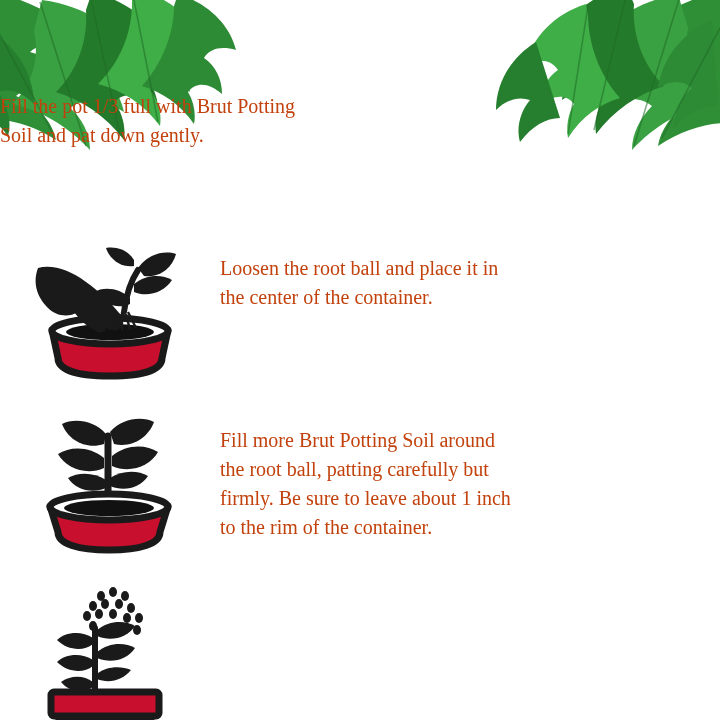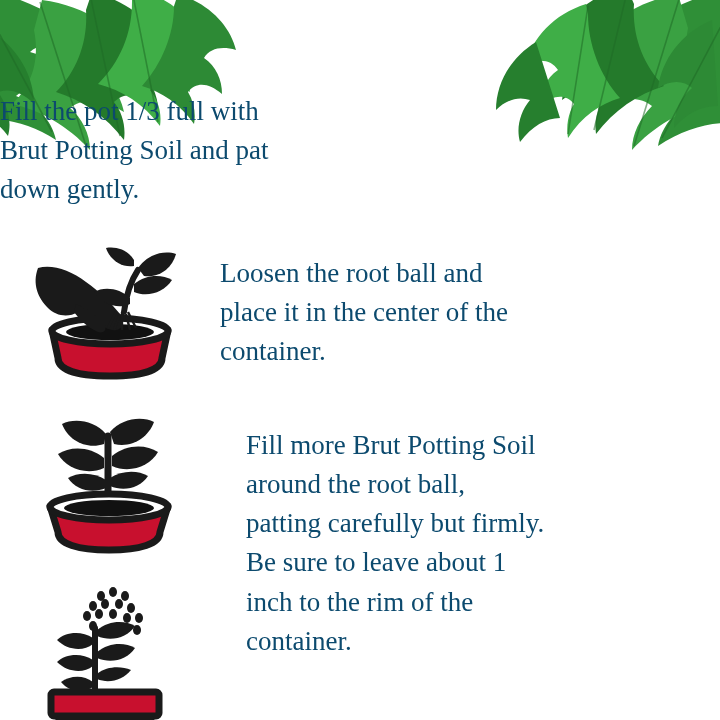--- a/index.html
+++ b/index.html
@@ -45,30 +45,30 @@
   }
   .step-icon {
     width: 220px;
     min-width: 220px;
     display: flex;
     justify-content: center;
     align-items: flex-start;
   }
   .step-text {
     font-family: "Liberation Serif", serif;
-    font-size: 27px;
+    font-size: 20px;
     line-height: 1.45;
-    color: #0c4a6e;
+    color: #c2410c;
     max-width: 300px;
     padding-top: 2px;
   }
 
   .step-1 { height: 150px; }
   .step-2 { height: 152px; }
-  .step-3 { height: 148px; gap: 26px; }
+  .step-3 { height: 148px; }
   .step-4 { height: 150px; }
 
   .step-1 .step-text { padding-top: 14px; }
   .step-2 .step-text { padding-top: 8px; }
   .step-3 .step-text { padding-top: 10px; }
   .step-4 .step-text { padding-top: 24px; }
 
   .label-in-pot {
     font-family: "Liberation Serif", serif;
     font-weight: bold;

